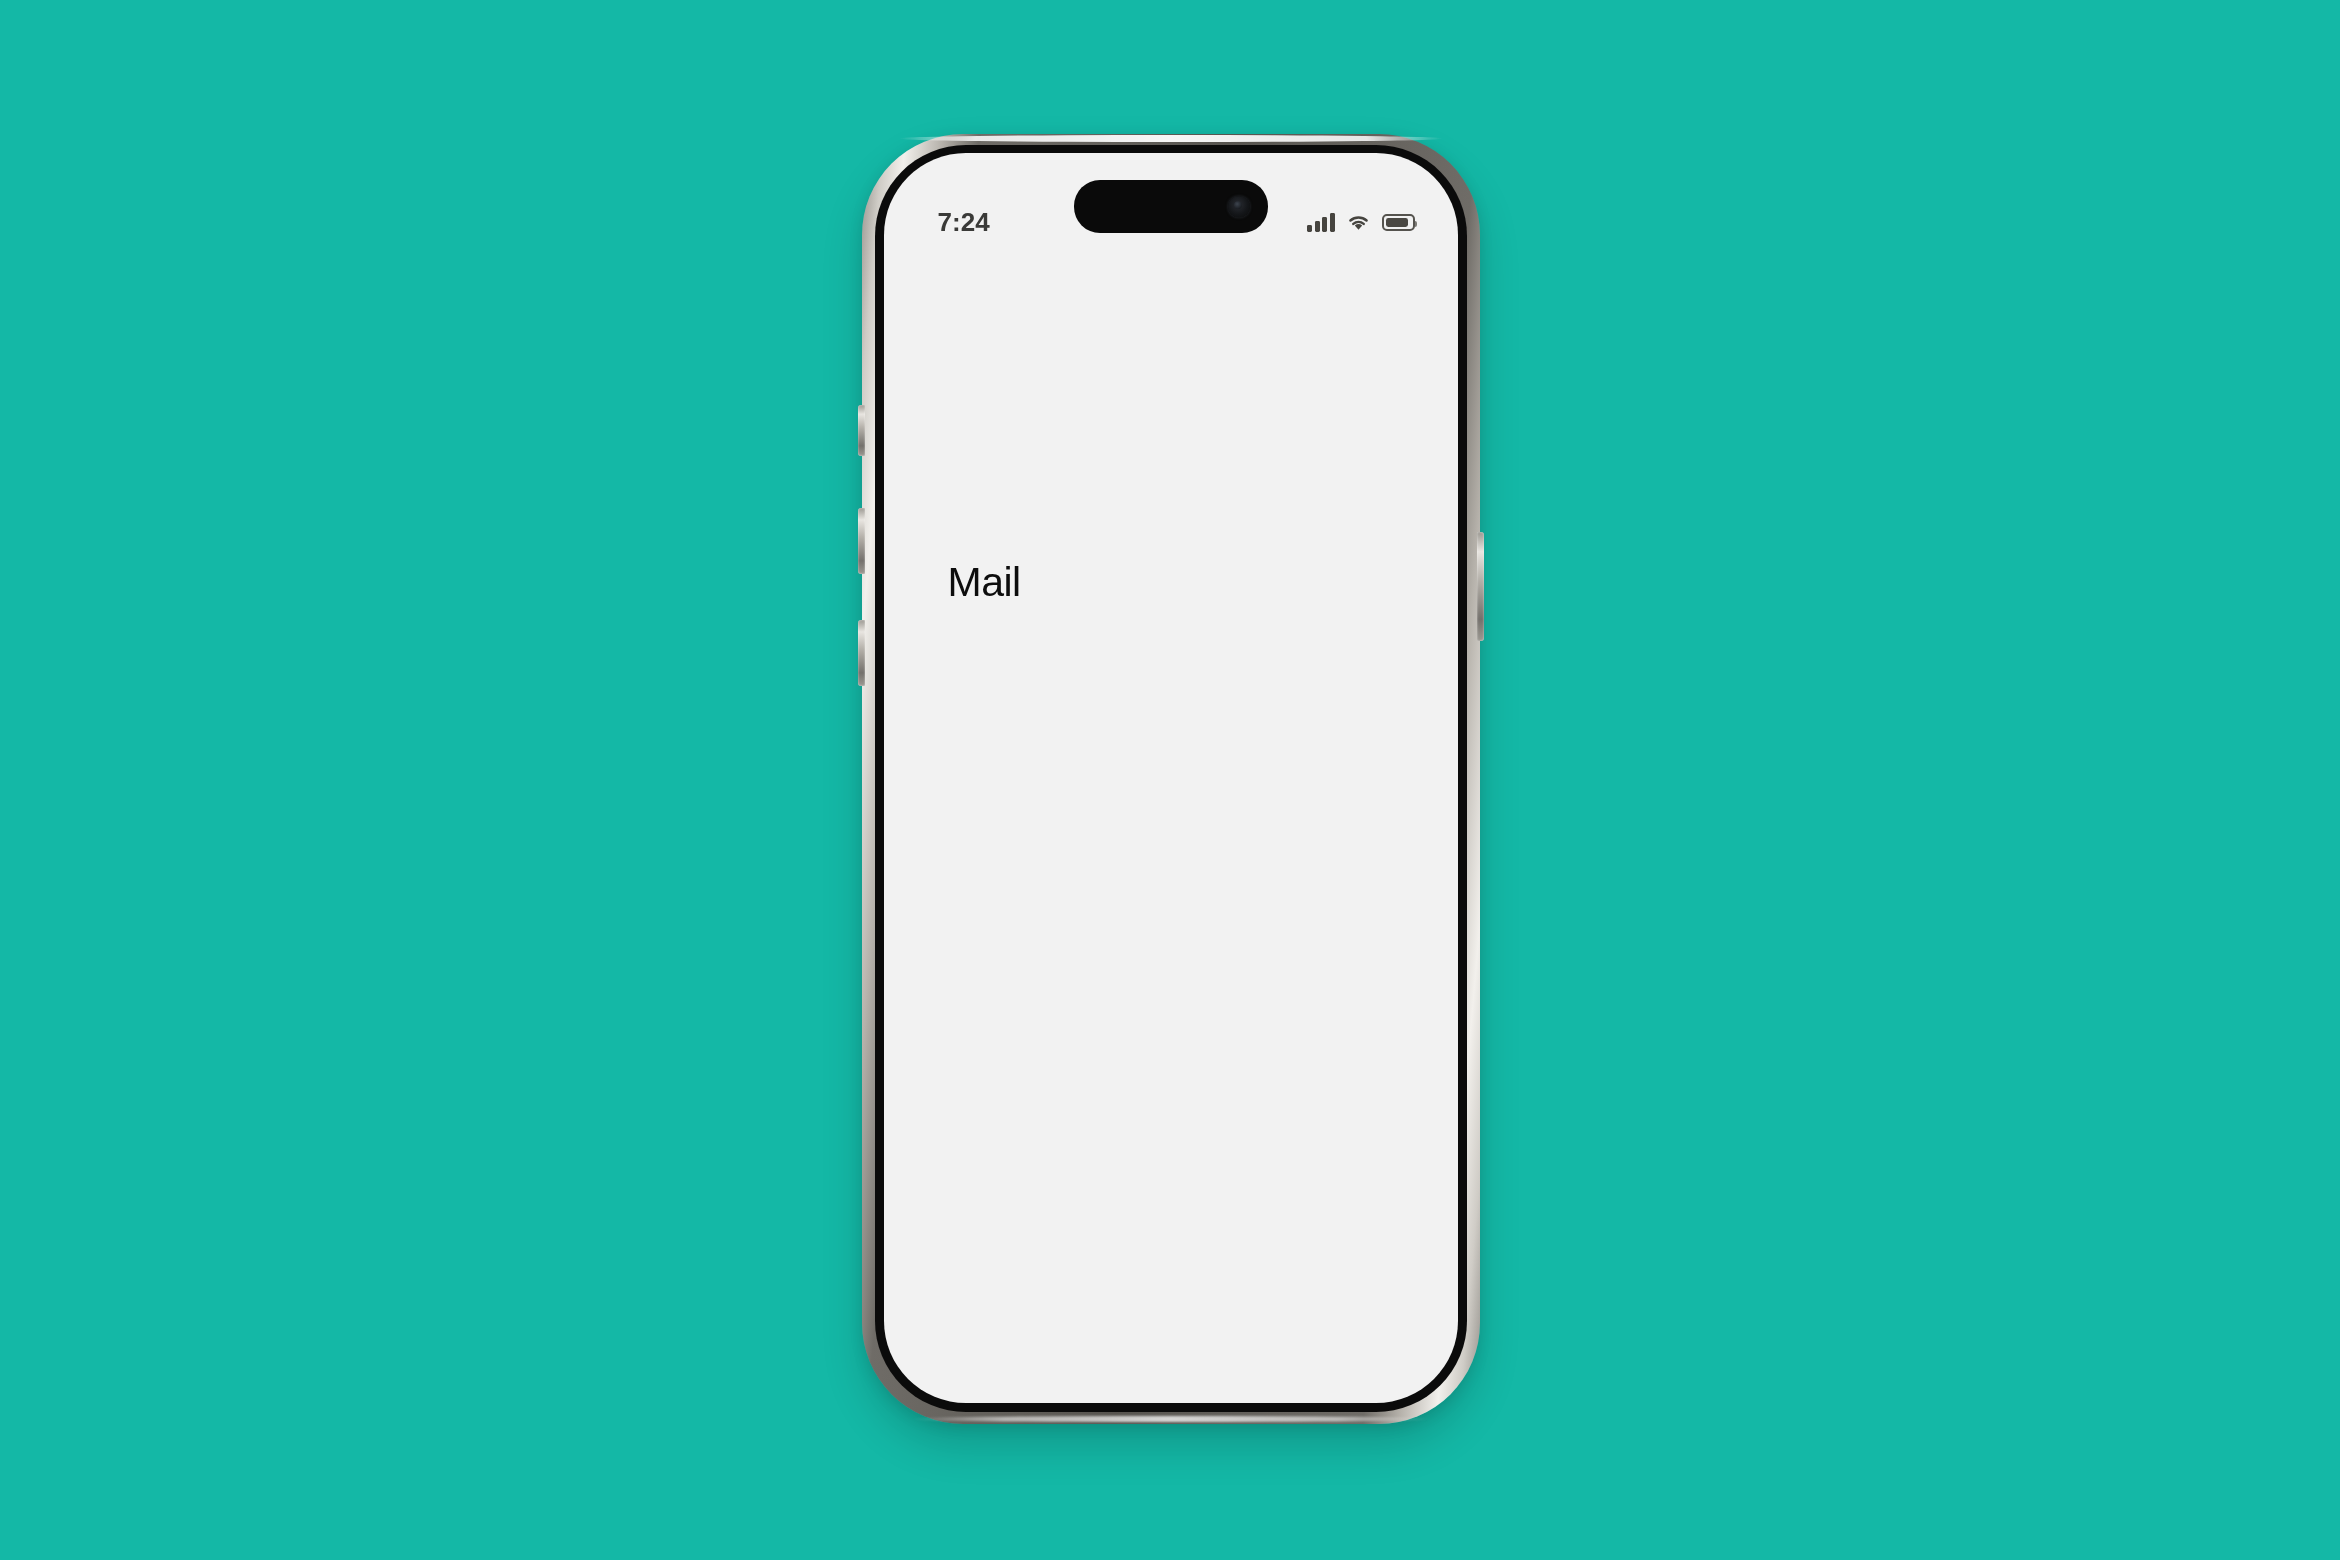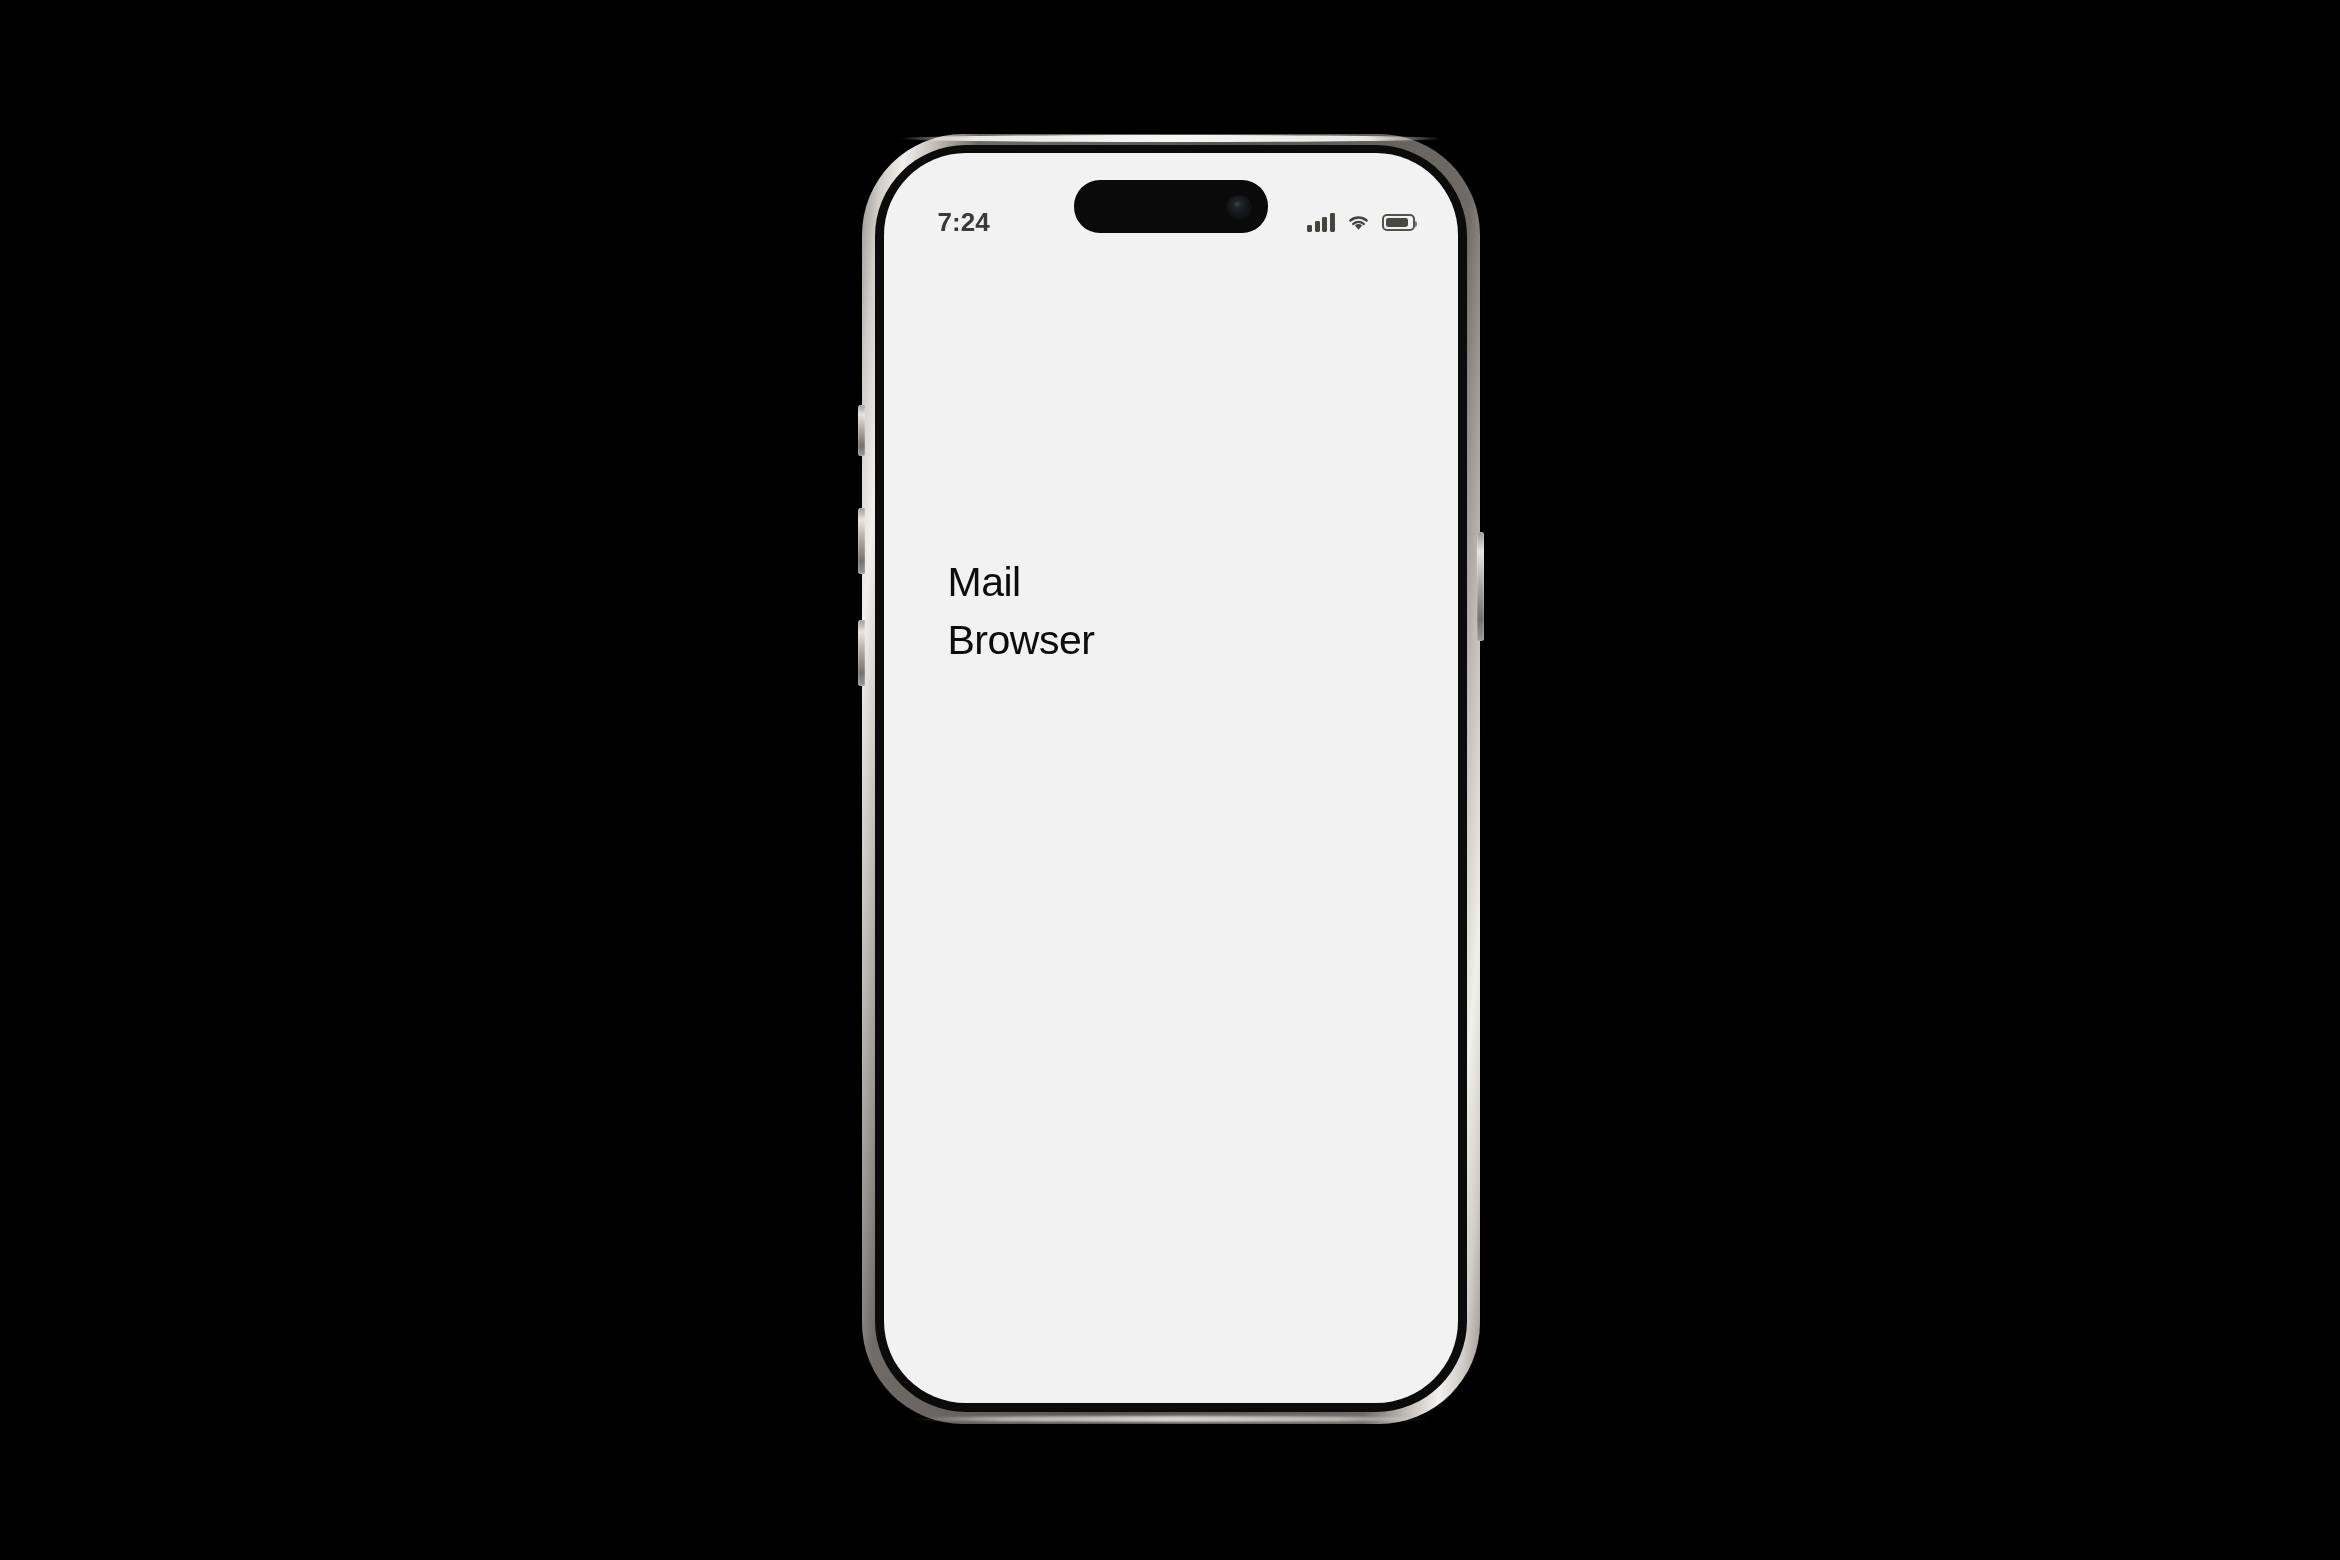--- a/index.html
+++ b/index.html
@@ -12,21 +12,21 @@
     background: #f7f7f7;
     font-family: "Liberation Sans", "DejaVu Sans", sans-serif;
     overflow: hidden;
     position: relative;
   }
 
   
   #stage {
     position: absolute;
     inset: 0;
-    background: #000000;
+    background: #14b8a6;
   }
 
   
   #phone {
     position: absolute;
     left: 862px;
     top: 134px;
     width: 618px;
     height: 1290px;
     border-radius: 101px;
@@ -298,20 +298,19 @@
             </div>
           </div>
         </div>
 
         <div id="dynamic-island">
           <div id="camera-lens"></div>
         </div>
 
         <div id="app-list">
           <div class="app-item">Mail</div>
-          <div class="app-item">Browser</div>
         </div>
 
       </div>
     </div>
   </div>
 </div>
 
 
 </body></html>

